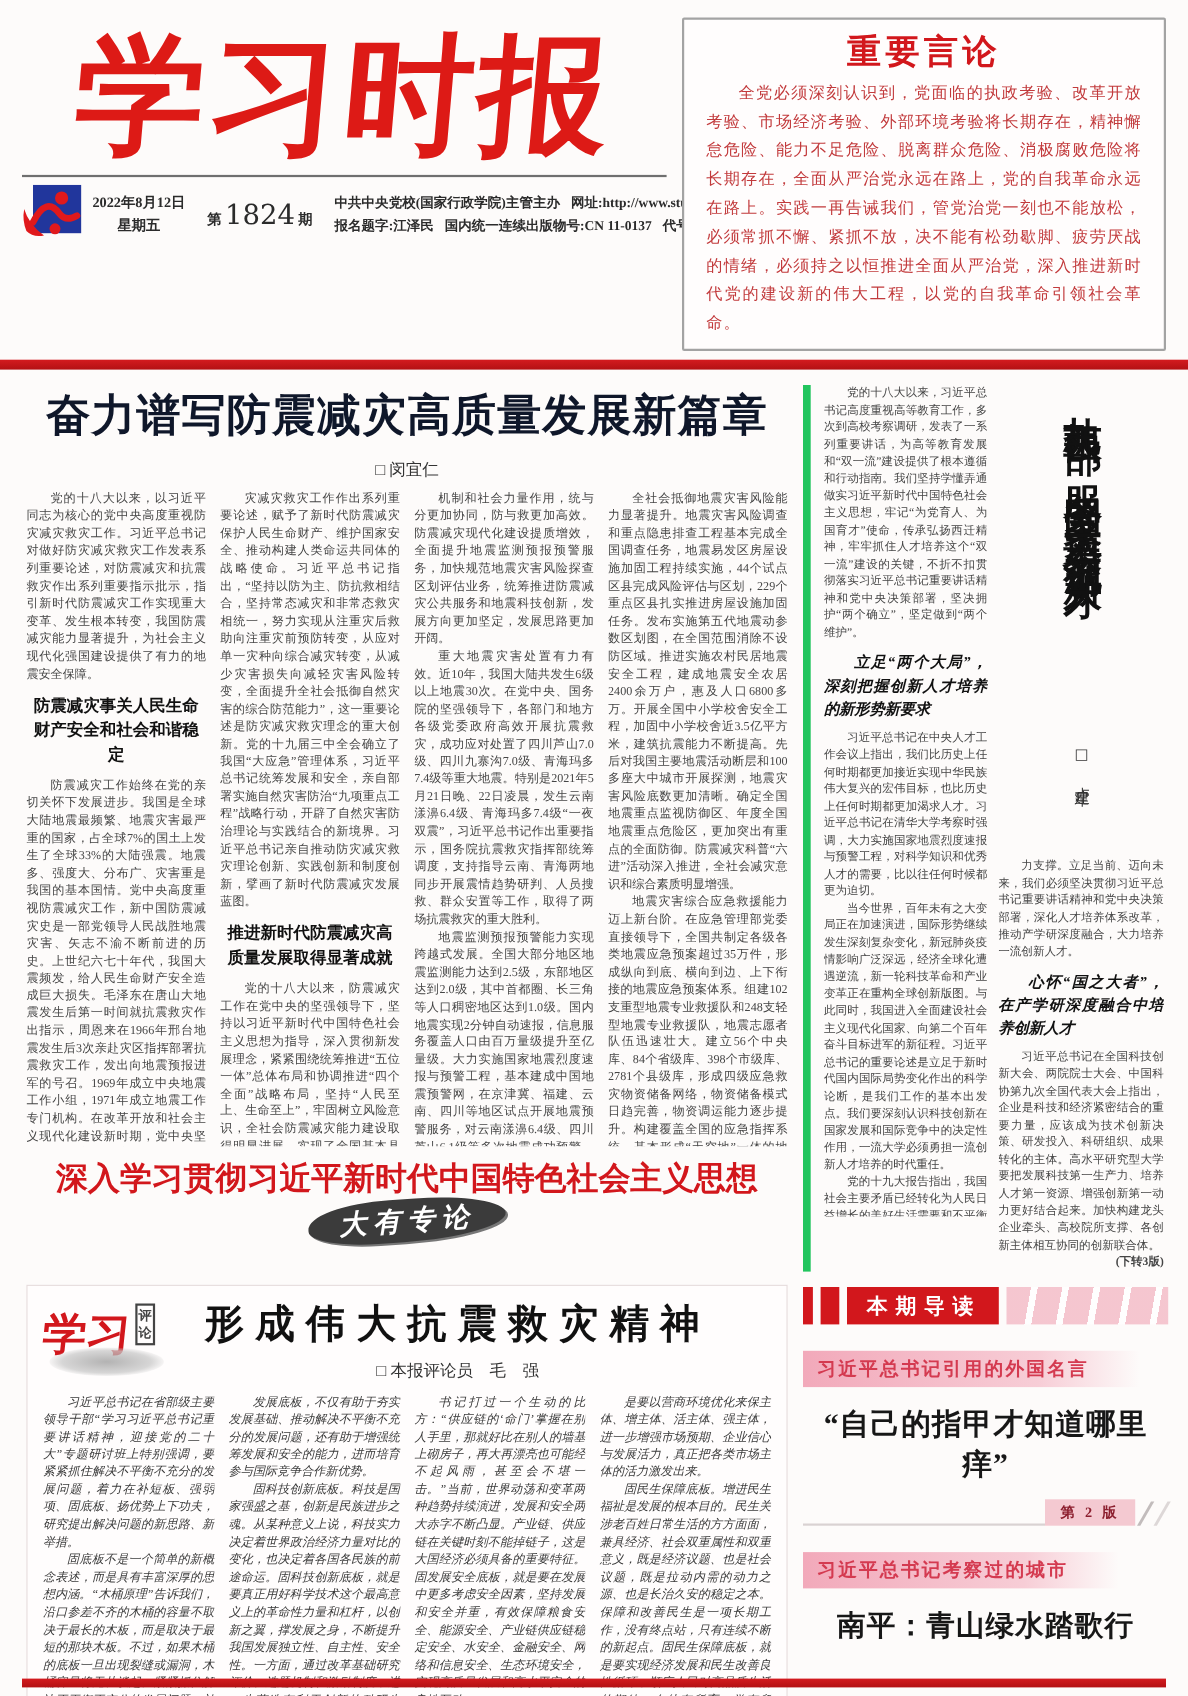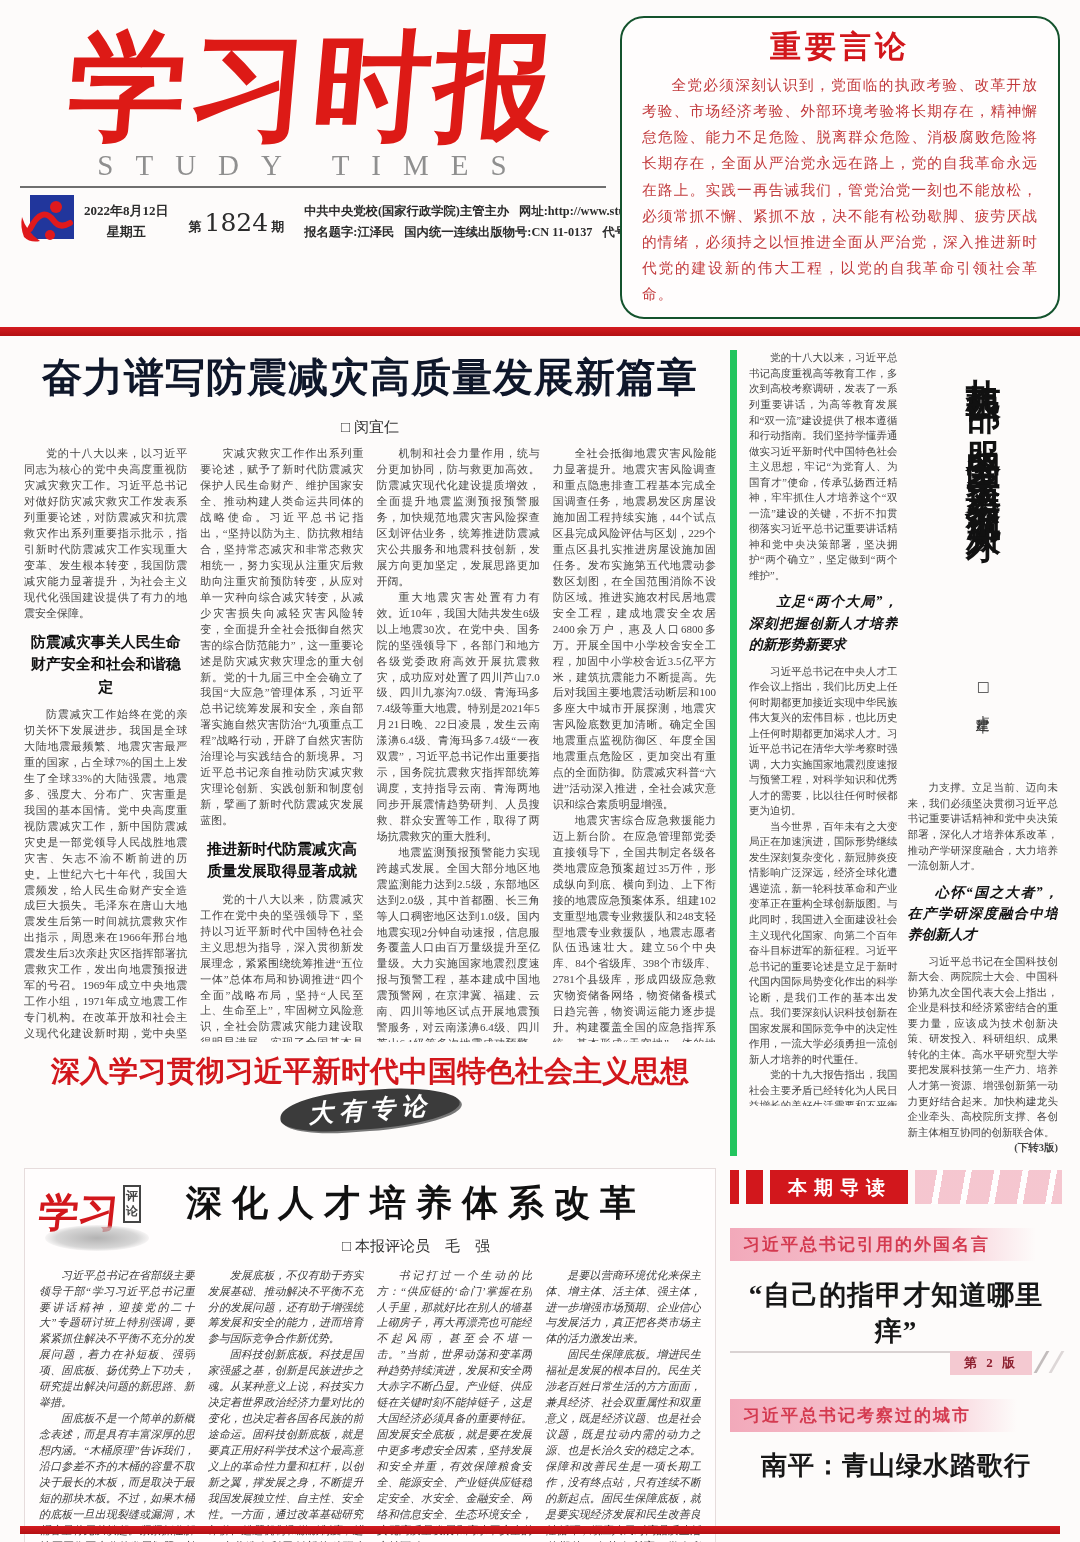--- a/index.html
+++ b/index.html
@@ -13,21 +13,21 @@
   .mast-sub { text-align:center; color:#8f8f8f; font-size:29px; letter-spacing:22px; margin-top:-6px; font-family:"Liberation Serif", serif; }
   .mast-info { display:flex; align-items:center; gap:10px; border-top:2px solid #6f6f6f; margin-top:4px; padding-top:7px; }
   .logo-box { width:54px; height:54px; flex:0 0 auto; }
   .date-block { text-align:center; font-size:13px; font-weight:bold; line-height:1.6; white-space:nowrap; }
   .vdiv { width:1px; height:42px; background:#9a9a9a; }
   .issue-block { font-size:13px; font-weight:bold; white-space:nowrap; }
   .issue-no { font-size:25px; font-family:"DejaVu Serif", serif; font-weight:normal; padding:0 3px; }
   .pub-info { font-size:12.3px; font-weight:bold; line-height:1.75; white-space:nowrap; }
   .pub-info span { margin-right:10px; }
 
-  .remarks { flex:1; border:2px solid #14532d; border-radius:24px; padding:8px 20px 10px; background:#fffdfd; }
+  .remarks { flex:1; border:2px solid #a3a3a3; border-radius:2px; padding:8px 20px 10px; background:#fffdfd; }
   .remarks-title { color:#d2171c; text-align:center; font-size:31px; font-weight:900; font-family:"Liberation Sans", sans-serif; letter-spacing:4px; }
   .remarks-body { color:#c23a3c; font-size:14.7px; line-height:1.78; text-align:justify; text-indent:2em; margin-top:4px; letter-spacing:1px; }
 
   .red-rule { height:9px; background:linear-gradient(#d41b1f,#b31013); margin-top:8px; }
 
   
   .main { display:flex; padding:14px 18px 0 24px; gap:14px; }
   .main-left { width:692px; }
   .headline { font-family:"Liberation Sans", sans-serif; font-weight:900; font-size:40px; text-align:center; color:#0f172a; letter-spacing:1px; }
   .byline { text-align:center; font-size:15px; margin:13px 0 9px; color:#333; }
@@ -72,37 +72,36 @@
   .guide { flex:1; padding-top:2px; }
   .guide-header { display:flex; align-items:stretch; gap:7px; height:34px; }
   .gh-bar { background:#d2171c; }
   .gh-bar.b1 { width:9px; } .gh-bar.b2 { width:17px; }
   .gh-box { background:#d2171c; color:#fff; font-size:19px; font-weight:bold; letter-spacing:7px; padding:5px 16px 0 18px; font-family:"Liberation Sans", sans-serif; }
   .gh-tail { flex:1; background:repeating-linear-gradient(100deg, #f3b9c5 0 22px, #fff 22px 28px); opacity:.8; }
   .guide-item { margin-top:24px; }
   .gi-tag { display:inline-block; background:linear-gradient(90deg, #f2a9ba 0%, #f7cdd6 70%, rgba(247,205,214,0) 100%); color:#d43a50; font-size:17px; font-weight:bold; letter-spacing:2px; padding:5px 46px 5px 13px; font-family:"Liberation Sans", sans-serif; }
   .gi-title { font-family:"Liberation Serif", serif; font-weight:bold; text-align:center; color:#171717; font-size:26px; letter-spacing:1px; margin-top:16px; line-height:1.35; }
   .gi-title.q { font-size:27px; }
-  .gi-foot { display:flex; align-items:flex-start; margin-top:1px; }
+  .gi-foot { display:flex; align-items:flex-end; margin-top:13px; }
   .gi-line { flex:1; height:2px; background:#d9d2d2; }
   .gi-page { background:#f4c9d1; color:#8c1f2f; font-size:13px; font-weight:bold; padding:3px 14px; letter-spacing:3px; white-space:nowrap; }
   .slash { width:7px; height:22px; border-left:3px solid #c2bcbc; transform:skewX(-30deg); margin-left:8px; }
   .slash.s2 { border-color:#ddd7d7; }
 
   .bottom-rule { position:absolute; left:20px; right:20px; bottom:8px; height:8px; background:linear-gradient(#d41b1f,#b31013); }
 </style>
 </head>
 <body>
 
 <div class="page">
 
   <div class="header">
     <div class="masthead">
       <div class="mast-title">学习时报</div>
-      <div class="mast-sub">STUDY TIMES</div>
       <div class="mast-info">
         <svg class="logo-box" viewBox="0 0 54 54">
           <rect x="10" y="0" width="44" height="44" fill="#21369c"></rect>
           <circle cx="36" cy="12" r="6" fill="#e0191c"></circle>
           <path d="M10 34 Q22 10 34 26 Q40 34 50 28" stroke="#e0191c" stroke-width="6" fill="none" stroke-linecap="round"></path>
           <path d="M2 22 Q6 36 20 46 Q10 48 4 42 Q0 32 2 22" fill="#e0191c"></path>
           <circle cx="30" cy="40" r="5" fill="#e0191c"></circle>
         </svg>
         <div class="date-block">
           <div>2022年8月12日</div>
@@ -184,21 +183,21 @@
     </div>
   </div>
 
   <div class="bottom">
     <div class="commentary">
       <div class="comm-header">
         <div class="comm-logo">
           <span class="comm-logo-main">学习</span><span class="comm-logo-sub"><span>评</span><br><span>论</span></span>
         </div>
         <div class="comm-head-mid">
-          <div class="comm-headline">深化人才培养体系改革</div>
+          <div class="comm-headline">形成伟大抗震救灾精神</div>
           <div class="comm-byline">□ 本报评论员　毛　强</div>
         </div>
         <div style="width:40px"></div>
       </div>
       <div class="comm-cols">
         <div class="ccol">
           <p>习近平总书记在省部级主要领导干部“学习习近平总书记重要讲话精神，迎接党的二十大”专题研讨班上特别强调，要紧紧抓住解决不平衡不充分的发展问题，着力在补短板、强弱项、固底板、扬优势上下功夫，研究提出解决问题的新思路、新举措。</p>
           <p>固底板不是一个简单的新概念表述，而是具有丰富深厚的思想内涵。“木桶原理”告诉我们，沿口参差不齐的木桶的容量不取决于最长的木板，而是取决于最短的那块木板。不过，如果木桶的底板一旦出现裂缝或漏洞，木桶容量将无从谈起。紧紧抓住解决不平衡不充分的发展问题，补短板是立足当下、破解难题，而固底板是放眼未来、强基固本。短板补不齐，发展上不去；底板不牢固，时时有风险。因此，我们必须在补齐发展短板的同时，更加重视夯实发展基础、固牢发展底板。</p>
 
         </div>

